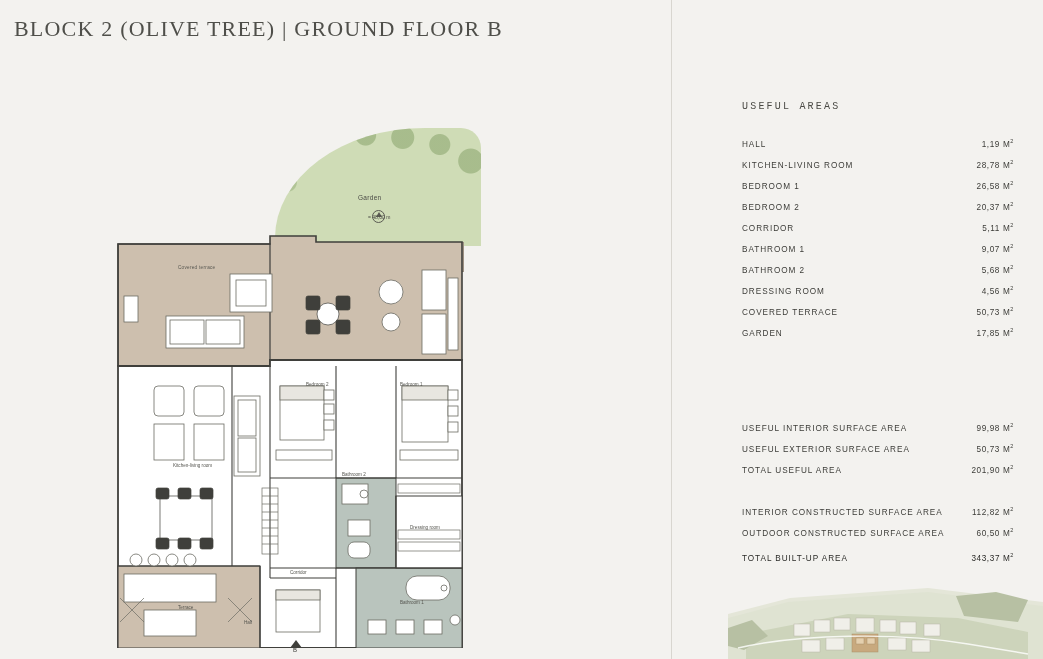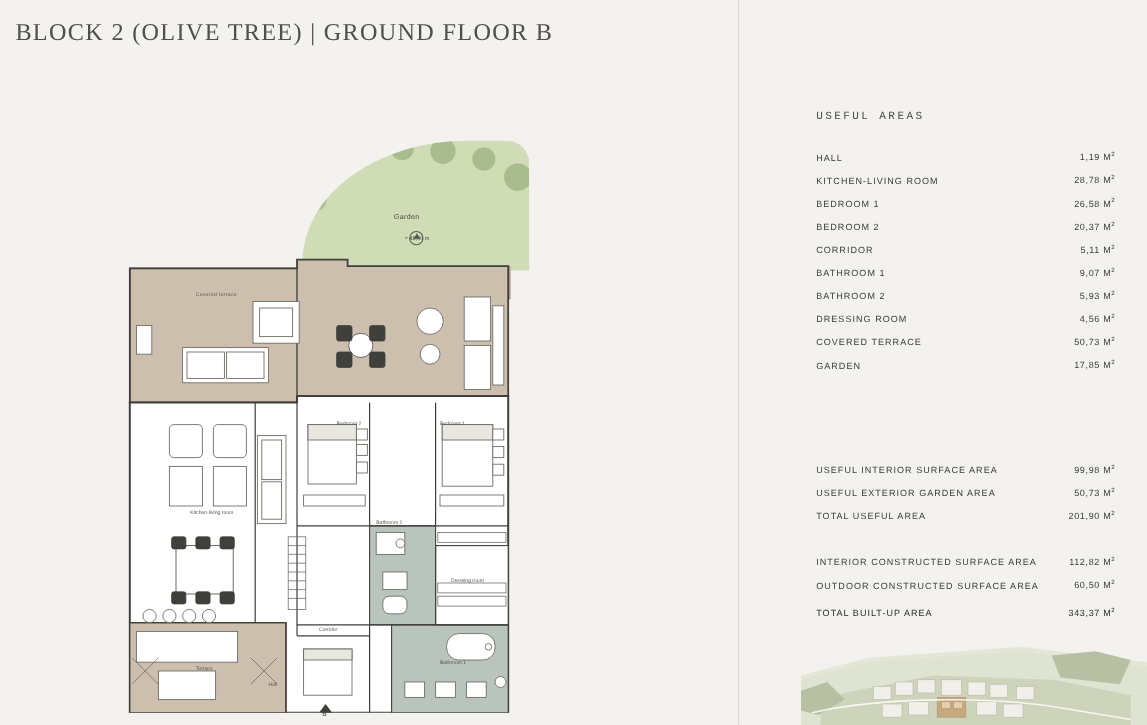--- a/index.html
+++ b/index.html
@@ -328,42 +328,42 @@
     <div class="row" style="top:222px">
       <span class="k">CORRIDOR</span>
       <span class="v"><span>5,11 M</span><span class="sup">2</span></span>
     </div>
     <div class="row" style="top:243px">
       <span class="k">BATHROOM 1</span>
       <span class="v"><span>9,07 M</span><span class="sup">2</span></span>
     </div>
     <div class="row" style="top:264px">
       <span class="k">BATHROOM 2</span>
-      <span class="v"><span>5,93 M</span><span class="sup">2</span></span>
+      <span class="v"><span>5,68 M</span><span class="sup">2</span></span>
     </div>
     <div class="row" style="top:285px">
       <span class="k">DRESSING ROOM</span>
       <span class="v"><span>4,56 M</span><span class="sup">2</span></span>
     </div>
     <div class="row" style="top:306px">
       <span class="k">COVERED TERRACE</span>
       <span class="v"><span>50,73 M</span><span class="sup">2</span></span>
     </div>
     <div class="row" style="top:327px">
       <span class="k">GARDEN</span>
       <span class="v"><span>17,85 M</span><span class="sup">2</span></span>
     </div>
 
 
     <div class="row" style="top:422px">
       <span class="k">USEFUL INTERIOR SURFACE AREA</span>
       <span class="v"><span>99,98 M</span><span class="sup">2</span></span>
     </div>
     <div class="row" style="top:443px">
-      <span class="k">USEFUL EXTERIOR GARDEN AREA</span>
+      <span class="k">USEFUL EXTERIOR SURFACE AREA</span>
       <span class="v"><span>50,73 M</span><span class="sup">2</span></span>
     </div>
     <div class="row" style="top:464px">
       <span class="k">TOTAL USEFUL AREA</span>
       <span class="v"><span>201,90 M</span><span class="sup">2</span></span>
     </div>
 
     <div class="row" style="top:506px">
       <span class="k">INTERIOR CONSTRUCTED SURFACE AREA</span>
       <span class="v"><span>112,82 M</span><span class="sup">2</span></span>

